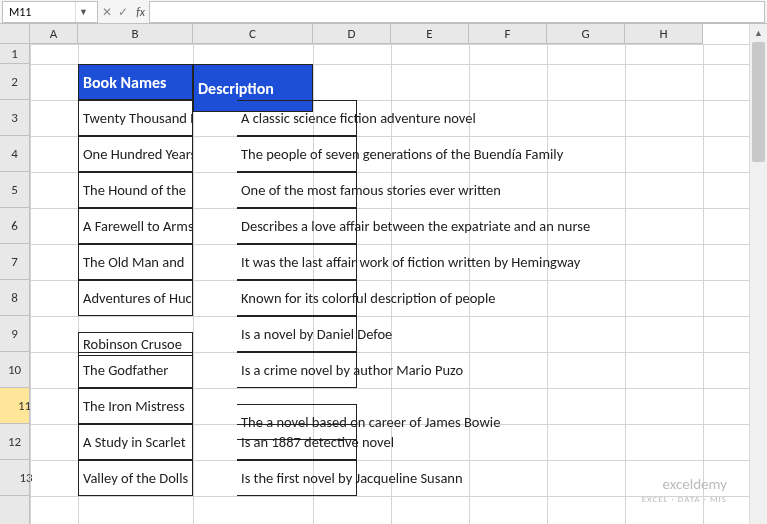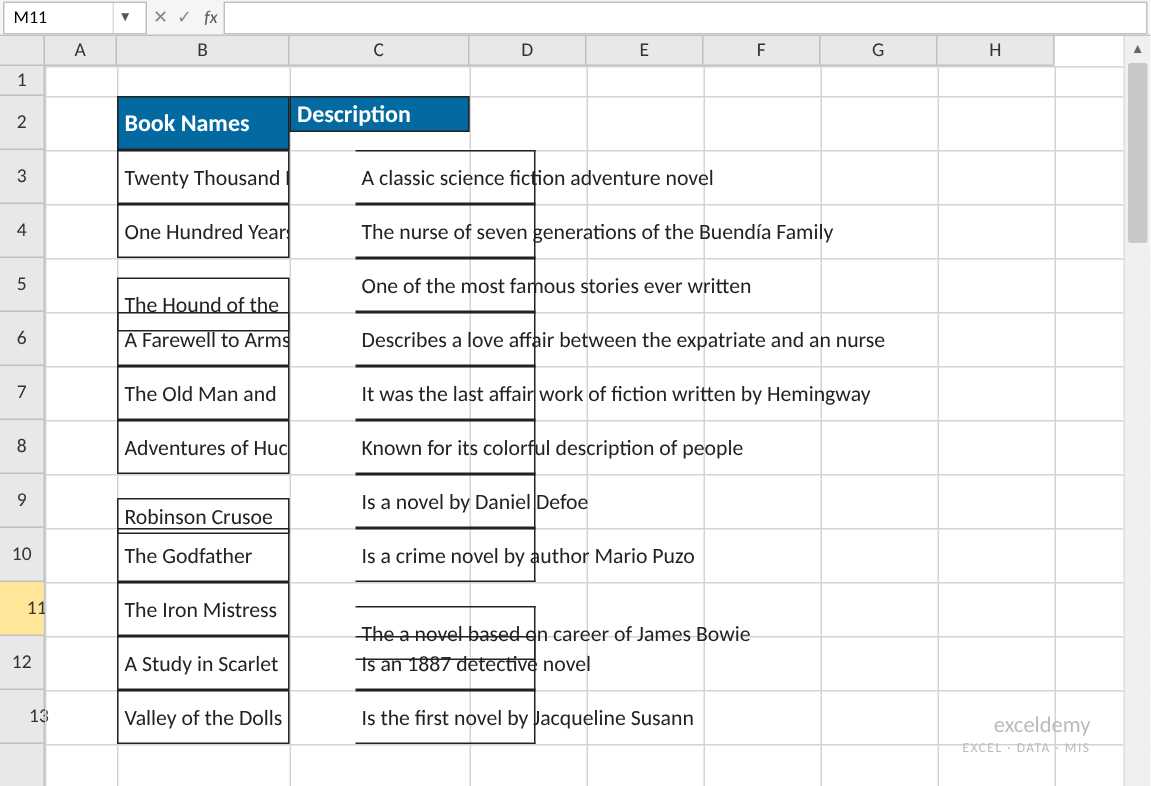--- a/index.html
+++ b/index.html
@@ -25,21 +25,21 @@
     
     .grid-wrap { display: flex; flex-direction: column; flex: 1; overflow: hidden; }
     .top-row { display: flex; }
     .grid-body { display: flex; flex: 1; overflow: hidden; position: relative; }
     .cells { position: relative; flex: 1; }
     
     .gridline-v { position: absolute; top: 0; bottom: 0; width: 1px; background: #d4d4d4; }
     .gridline-h { position: absolute; left: 0; right: 0; height: 1px; background: #d4d4d4; }
     
     .cell { position: absolute; display: flex; align-items: center; padding: 0 4px; font-size: 14.5px; color: #222; white-space: nowrap; overflow: visible; }
-    .header-cell { background: #0369a1; color: #fff; font-weight: bold; font-size: 16px; border: 1px solid #222; overflow: hidden; }
+    .header-cell { background: #1d4ed8; color: #fff; font-weight: bold; font-size: 16px; border: 1px solid #222; overflow: hidden; }
     .data-b { border: 1px solid #222; overflow: hidden; }
     .data-c { border-top: 1px solid #222; border-bottom: 1px solid #222; border-right: 1px solid #222; margin-left: 44px; }
     
     .watermark { position: absolute; right: 40px; bottom: 20px; text-align: right; color: #bbb; font-size: 15px; pointer-events: none; }
     .watermark .sub { font-size: 9px; letter-spacing: 1px; margin-left: 20px; }
     
     .scroll-v { position: absolute; right: 0; top: 24px; bottom: 0; width: 18px; background: #f0f0f0; border-left: 1px solid #ddd; }
     .scroll-thumb-v { position: absolute; left: 2px; right: 2px; top: 18px; height: 120px; background: #c8c8c8; border-radius: 2px; }
     .scroll-arrow { height: 16px; display: flex; align-items: center; justify-content: center; font-size: 9px; color: #666; }
   </style>
@@ -108,26 +108,26 @@
           <div class="gridline-h" style="top: 164px;"></div>
           <div class="gridline-h" style="top: 200px;"></div>
           <div class="gridline-h" style="top: 236px;"></div>
           <div class="gridline-h" style="top: 272px;"></div>
           <div class="gridline-h" style="top: 308px;"></div>
           <div class="gridline-h" style="top: 344px;"></div>
           <div class="gridline-h" style="top: 380px;"></div>
           <div class="gridline-h" style="top: 416px;"></div>
           <div class="gridline-h" style="top: 452px;"></div>
           <div class="cell header-cell" style="left: 48px; top: 20px; width: 115px; height: 36px;">Book Names</div>
-          <div class="cell header-cell" style="left: 163px; top: 20px; width: 120px; height: 24px;">Description</div>
+          <div class="cell header-cell" style="left: 163px; top: 20px; width: 120px; height: 48px;">Description</div>
           <div class="cell data-b" style="left: 48px; top: 56px; width: 115px; height: 36px;">Twenty Thousand Leagues</div>
           <div class="cell data-c" style="left: 163px; top: 56px; width: 120px; height: 36px;">A classic science fiction adventure novel</div>
           <div class="cell data-b" style="left: 48px; top: 92px; width: 115px; height: 36px;">One Hundred Years</div>
-          <div class="cell data-c" style="left: 163px; top: 92px; width: 120px; height: 36px;">The nurse of seven generations of the Buendía Family</div>
-          <div class="cell data-b" style="left: 48px; top: 128px; width: 115px; height: 36px; margin-top: 13px;">The Hound of the</div>
+          <div class="cell data-c" style="left: 163px; top: 92px; width: 120px; height: 36px;">The people of seven generations of the Buendía Family</div>
+          <div class="cell data-b" style="left: 48px; top: 128px; width: 115px; height: 36px;">The Hound of the</div>
           <div class="cell data-c" style="left: 163px; top: 128px; width: 120px; height: 36px;">One of the most famous stories ever written</div>
           <div class="cell data-b" style="left: 48px; top: 164px; width: 115px; height: 36px;">A Farewell to Arms</div>
           <div class="cell data-c" style="left: 163px; top: 164px; width: 120px; height: 36px;">Describes a love affair between the expatriate and an nurse</div>
           <div class="cell data-b" style="left: 48px; top: 200px; width: 115px; height: 36px;">The Old Man and</div>
           <div class="cell data-c" style="left: 163px; top: 200px; width: 120px; height: 36px;">It was the last affair work of fiction written by Hemingway</div>
           <div class="cell data-b" style="left: 48px; top: 236px; width: 115px; height: 36px;">Adventures of Huck</div>
           <div class="cell data-c" style="left: 163px; top: 236px; width: 120px; height: 36px;">Known for its colorful description of people</div>
           <div class="cell data-b" style="left: 48px; top: 288px; width: 115px; height: 24px;">Robinson Crusoe</div>
           <div class="cell data-c" style="left: 163px; top: 272px; width: 120px; height: 36px;">Is a novel by Daniel Defoe</div>
           <div class="cell data-b" style="left: 48px; top: 308px; width: 115px; height: 36px;">The Godfather</div>

